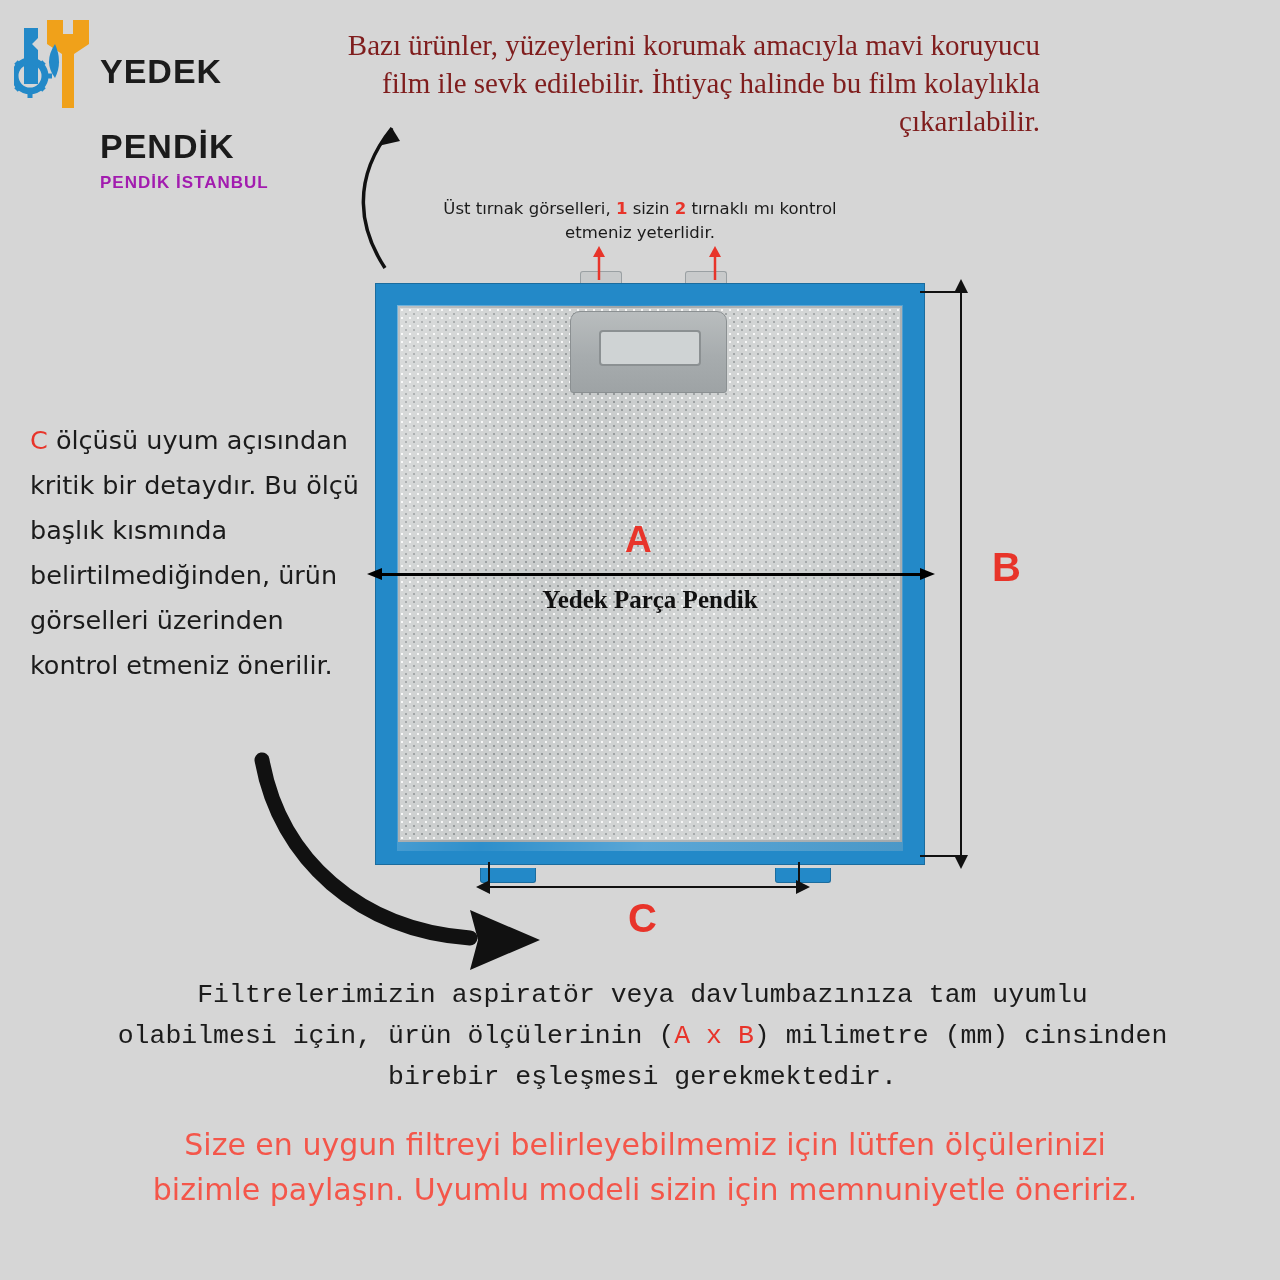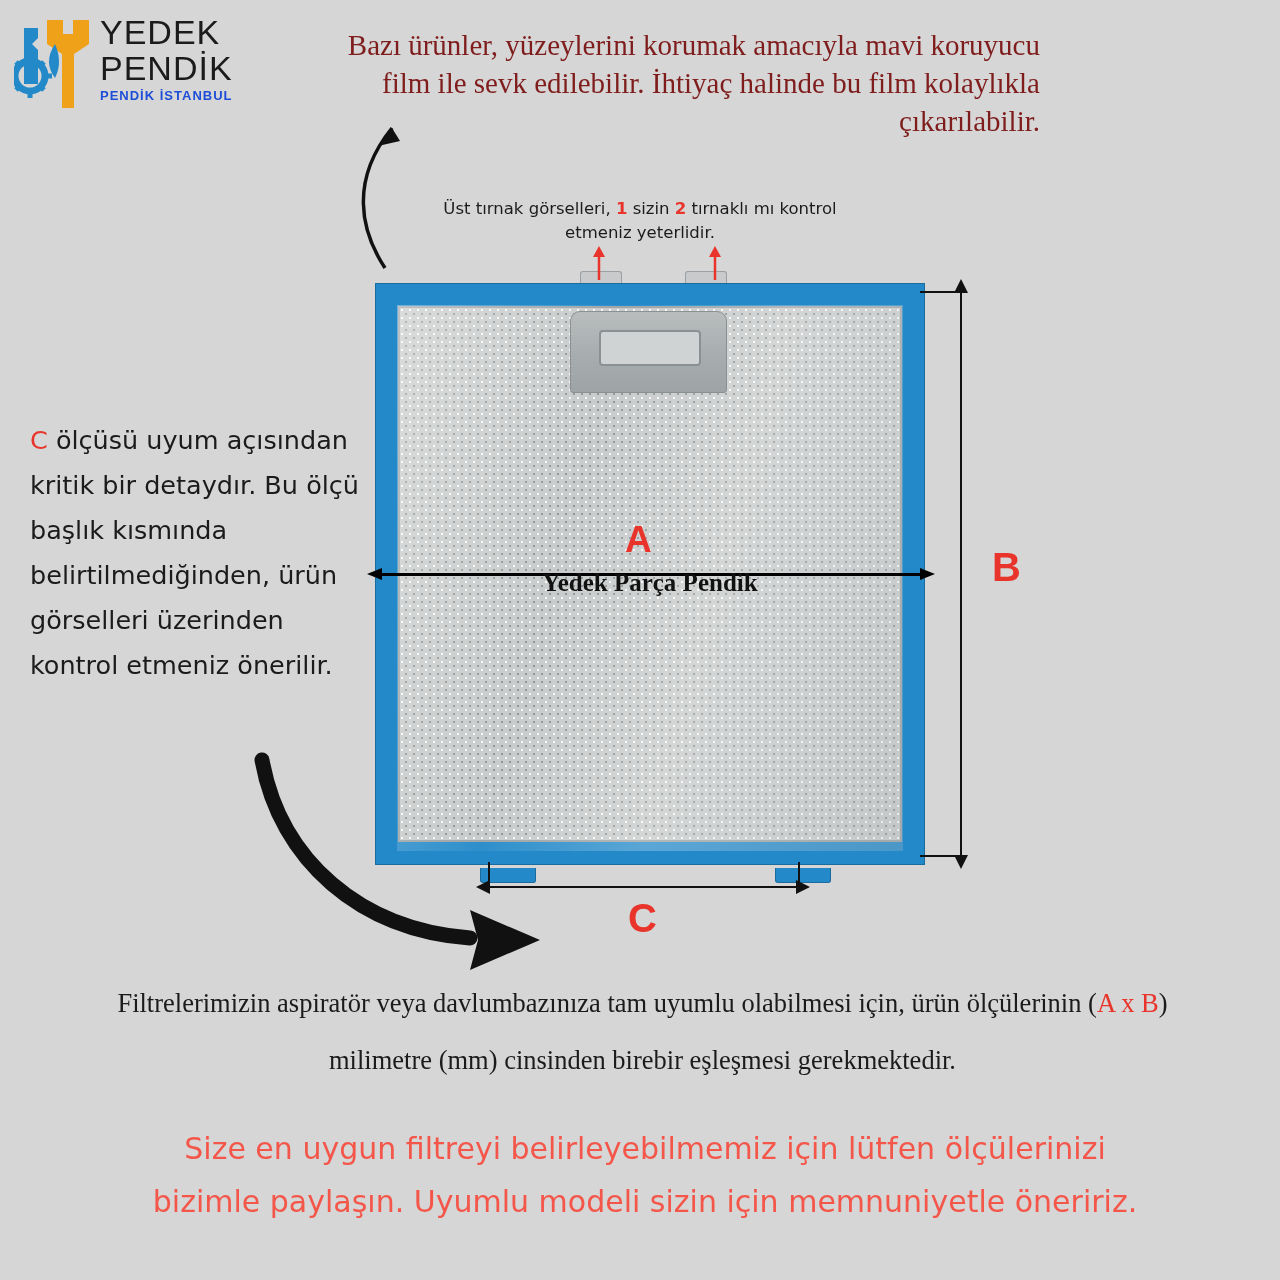--- a/index.html
+++ b/index.html
@@ -35,33 +35,34 @@
     width: 86px; height: 104px;
   }
   .logo-text {
     position: absolute;
     left: 86px;
     top: 4px;
     width: 175px;
   }
   .logo-line {
     font-family: "Liberation Sans", sans-serif;
-    font-weight: normal;
+    font-weight: bold;
     font-size: 34px;
     letter-spacing: 1px;
     color: #1b1b1b;
     line-height: 36px;
+    margin-top: 39px;
   }
   .logo-sub {
     font-family: "Liberation Sans", sans-serif;
     font-weight: bold;
-    font-size: 13px;
+    font-size: 17px;
     letter-spacing: 1px;
-    color: #1d4ed8;
-    margin-top: 2px;
+    color: #a21caf;
+    margin-top: 9px;
   }
 
   
   .headline {
     position: absolute;
     left: 300px;
     top: 26px;
     width: 740px;
     text-align: right;
     font-family: "Liberation Serif", serif;
@@ -99,37 +100,37 @@
   }
   .left-par .red { color: #e8342a; }
 
   
   .bottom-par {
     position: absolute;
     left: 110px;
     top: 975px;
     width: 1065px;
     text-align: center;
-    font-family: Liberation Serif, serif;
+    font-family: Liberation Mono, monospace;
     font-size: 26.5px;
-    line-height: 57px;
+    line-height: 41px;
     color: #1b1b1b;
   }
   .bottom-par .red { color: #e8342a; }
 
   
   .footer-red {
     position: absolute;
     left: 130px;
     top: 1122px;
     width: 1030px;
     text-align: center;
     font-family: "DejaVu Sans", sans-serif;
     font-size: 30px;
-    line-height: 53px;
+    line-height: 45px;
     color: #f4564a;
   }
 
   
   .filter-wrap {
     position: absolute;
     left: 375px;
     top: 283px;
     width: 550px;
     height: 590px;
@@ -236,21 +237,21 @@
     width: 0; height: 0;
     border-top: 6.5px solid transparent;
     border-bottom: 6.5px solid transparent;
   }
   .lineA::before { left: -13px; border-right: 15px solid #000; }
   .lineA::after { right: -13px; border-left: 15px solid #000; }
 
   .brand-caption {
     position: absolute;
     left: 0;
-    top: 286px;
+    top: 303px;
     width: 550px;
     text-align: center;
     font-family: "Liberation Serif", serif;
     font-weight: bold;
     font-size: 25px;
     color: #111;
   }
 
   
   .dim-B {

